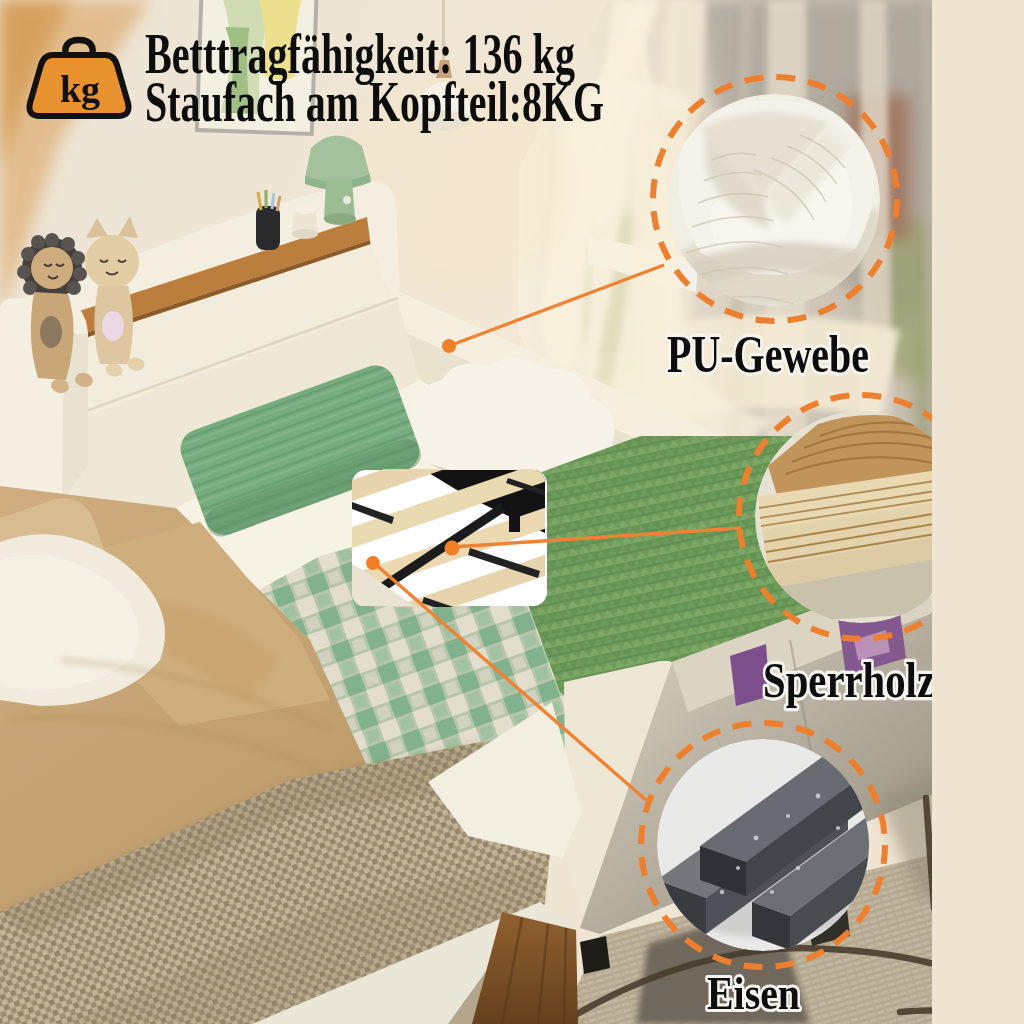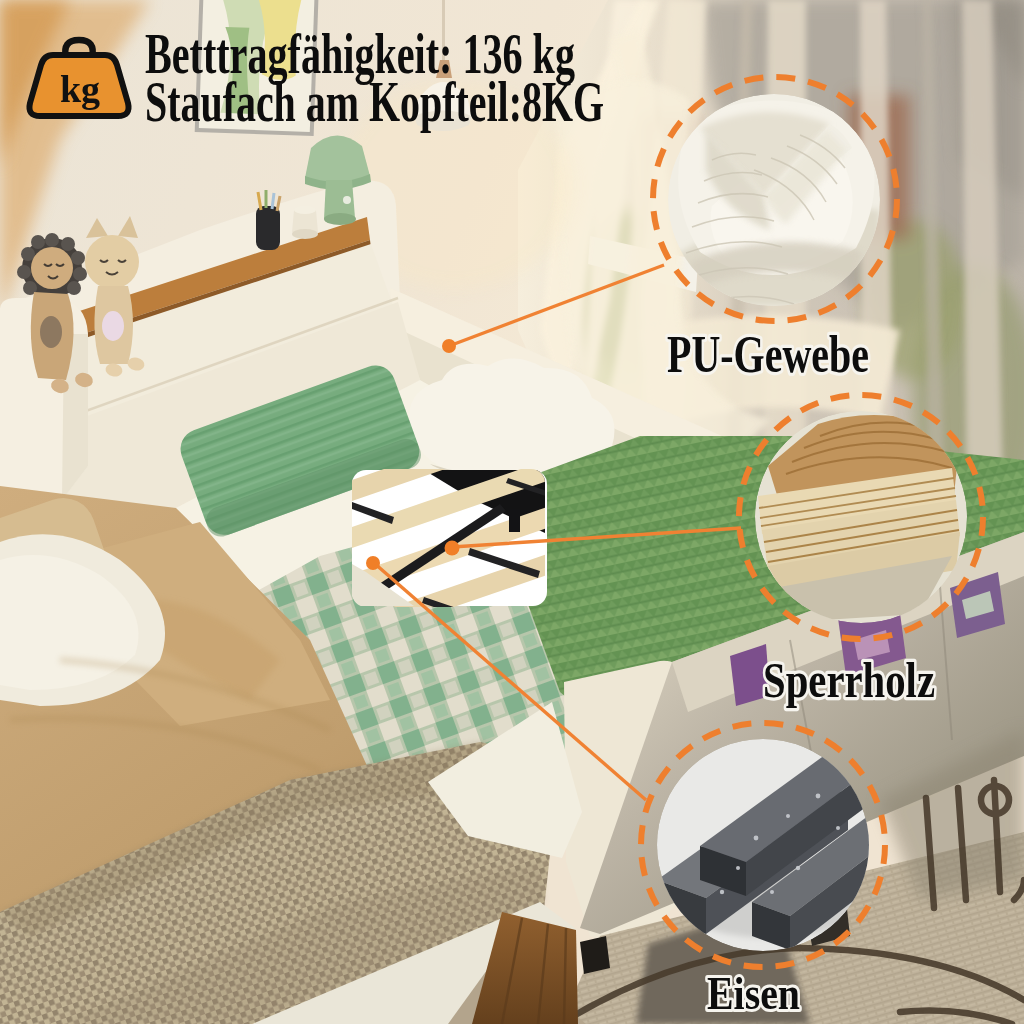--- a/index.html
+++ b/index.html
@@ -1,16 +1,16 @@
 <!DOCTYPE html>
 <html><head>
 <meta charset="utf-8">
 <style>
   html,body{margin:0;padding:0;background:#f0e4d2;}
-  #stage{position:relative;width:1024px;height:1024px;overflow:hidden;font-family:"Liberation Serif",serif;}
+  #stage{position:relative;width:932px;height:1024px;overflow:hidden;font-family:"Liberation Serif",serif;}
   svg{display:block}
 </style>
 </head>
 <body>
 <div id="stage">
 <svg width="1024" height="1024" viewBox="0 0 1024 1024">
 <defs>
   <linearGradient id="wallg" x1="0" y1="0" x2="1" y2="0.3">
     <stop offset="0" stop-color="#ebe4d6"></stop>
     <stop offset="0.5" stop-color="#f1e6d4"></stop>

